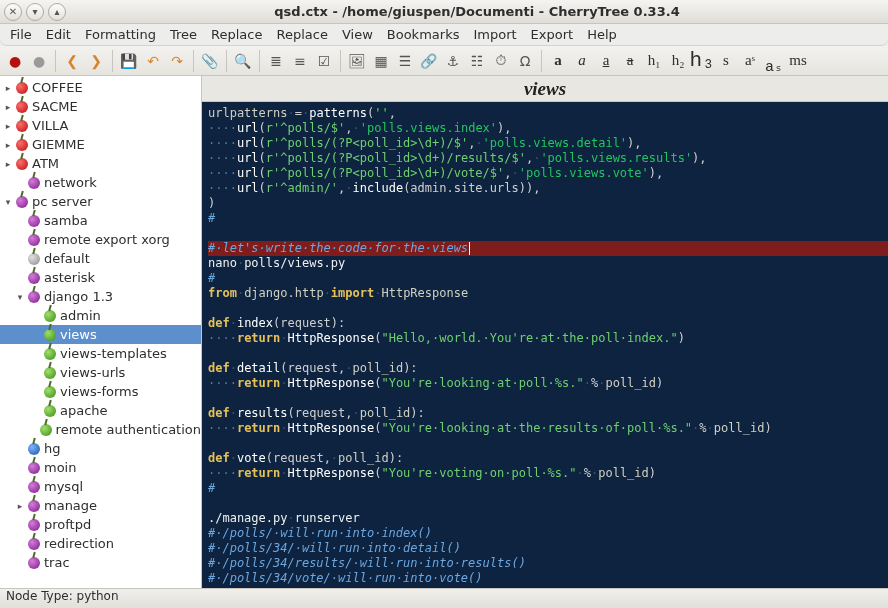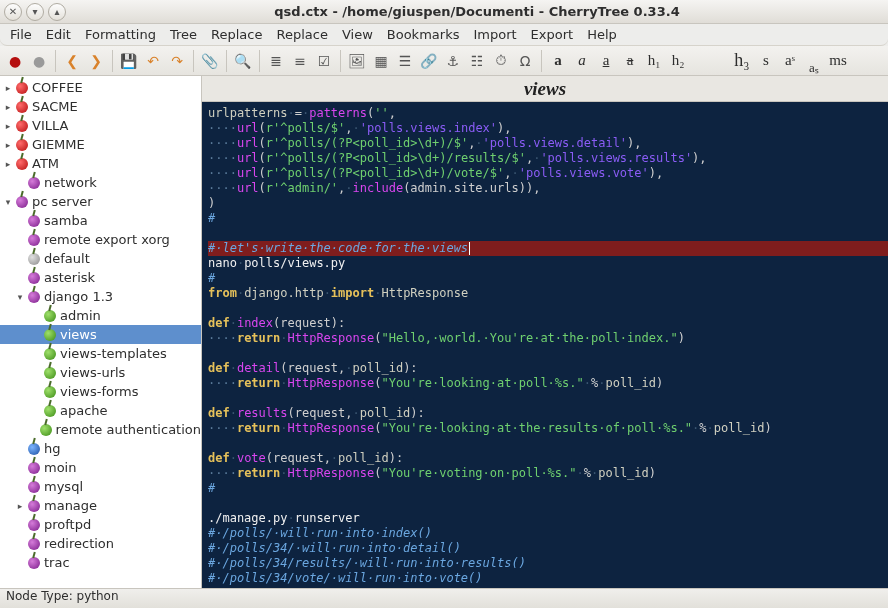--- a/index.html
+++ b/index.html
@@ -156,22 +156,22 @@
     white-space: pre;
   }
   .editor .line { min-height: 15px; }
   .editor .hl-line {
     background: #7f1d1d;
     display: inline-block;
     min-width: 100%;
   }
   .tk-kw { color: #e6c15a; font-weight: bold; }        
   .tk-str { color: #6fd06f; }                          
-  .tk-strr { color: #8b5cf6; margin-top: 36px; }                          
-  .tk-fn { color: #d946ef; }                           
+  .tk-strr { color: #22c55e; margin-top: 36px; }                          
+  .tk-fn { color: #ffffff; }                           
   .tk-op { color: #cfcfcf; }
   .tk-name { color: #d0d0c0; }
   .tk-cmt { color: #6ba7e0; font-style: italic; }
   .tk-dots { color: #5a7a9a; }
   .tk-ws { color: #3a5570; }
   .tk-white { color: #f0f0f0; }
   .caret {
     display: inline-block;
     width: 1px; height: 13px;
     background: #fff;
@@ -238,24 +238,24 @@
     <div class="tbtn" style="color:#555;">☷</div>
     <div class="tbtn" style="color:#555;">⏱</div>
     <div class="tbtn" style="color:#555;">Ω</div>
     <div class="sep"></div>
     <div class="tbtn" style="font-family:Georgia,serif;font-size:15px;font-weight:bold;">a</div>
     <div class="tbtn" style="font-family:Georgia,serif;font-size:15px;font-style:italic;">a</div>
     <div class="tbtn" style="font-family:Georgia,serif;font-size:15px;text-decoration:underline;">a</div>
     <div class="tbtn" style="font-family:Georgia,serif;font-size:15px;text-decoration:line-through;">a</div>
     <div class="tbtn" style="font-family:Georgia,serif;font-size:15px;">h₁</div>
     <div class="tbtn" style="font-family:Georgia,serif;font-size:15px;">h₂</div>
-    <div class="tbtn" style="font-family:Liberation Serif, serif;font-size:18px;margin-left:40px;">h₃</div>
+    <div class="tbtn" style="font-family:Liberation Mono, monospace;font-size:21px;">h₃</div>
     <div class="tbtn" style="font-family:Georgia,serif;font-size:15px;">s</div>
     <div class="tbtn" style="font-family:Georgia,serif;font-size:15px;">aˢ</div>
-    <div class="tbtn" style="font-family:Liberation Serif, serif;font-size:13px;margin-top:12px;">aₛ</div>
+    <div class="tbtn" style="font-family:Liberation Mono, monospace;font-size:15px;margin-top:12px;">aₛ</div>
     <div class="tbtn" style="font-family:Georgia,serif;font-size:15px;">ms</div>
   </div>
 
 <div class="main">
   <div class="tree" id="tree">
       <div class="tree-row indent-0">
         <span class="tree-arrow ">▸</span>
         <span class="cherry red"></span>
         <span>COFFEE</span>
       </div>

